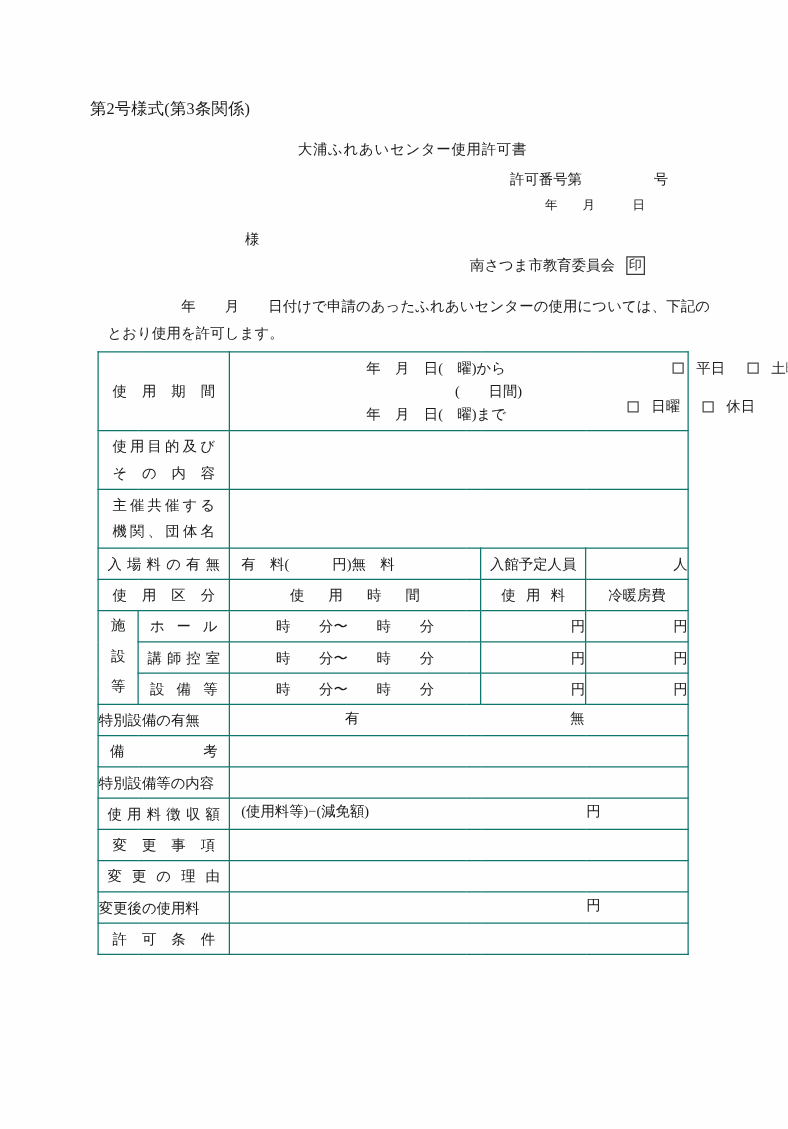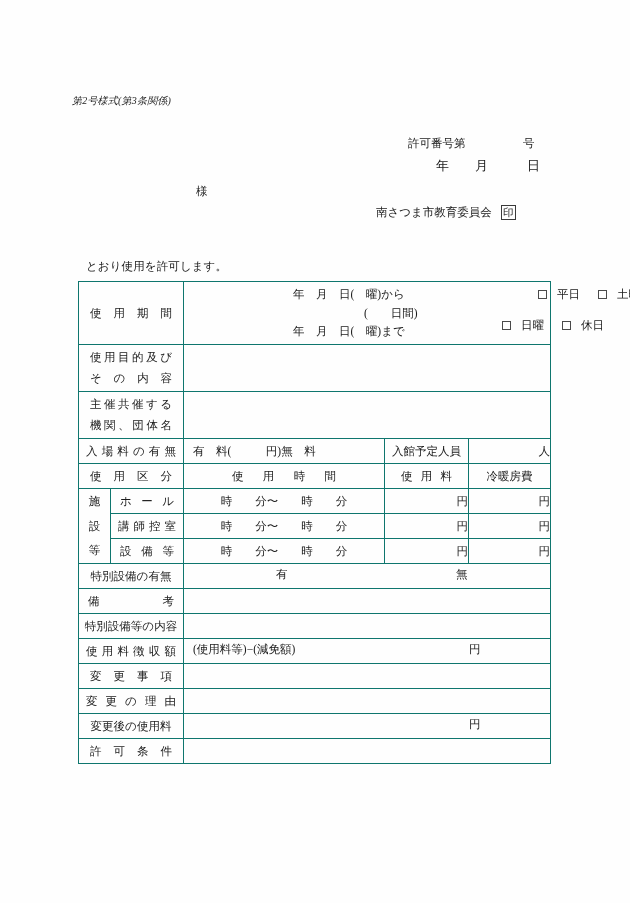--- a/index.html
+++ b/index.html
@@ -19,25 +19,24 @@
   .page {
     position: absolute;
     inset: 0;
     background: #fefefe;
   }
 
   
   .form-no {
     position: absolute;
     left: 72px;
-    top: 94px;
-    font-size: 10px;
+    top: 78px;
+    font-size: 13px;
     letter-spacing: 0.2px;
     white-space: nowrap;
-    font-style: italic;
   }
   .doc-title {
     position: absolute;
     left: 0;
     right: 0;
     top: 112px;
     text-align: center;
     font-size: 11.5px;
     letter-spacing: 0.6px;
     padding-left: 30px;
@@ -46,21 +45,21 @@
     position: absolute;
     left: 408px;
     top: 136px;
     font-size: 11.5px;
     white-space: pre;
   }
   .issue-date {
     position: absolute;
     left: 436px;
     top: 157px;
-    font-size: 13px;
+    font-size: 10px;
     white-space: pre;
   }
   .addressee {
     position: absolute;
     left: 196px;
     top: 184px;
     font-size: 11.5px;
   }
   .issuer {
     position: absolute;
@@ -108,21 +107,20 @@
     table-layout: fixed;
     font-size: 11.5px;
   }
   table.form td {
     border: 1px solid #0f766e;
     padding: 0;
     vertical-align: middle;
     height: 24px;
   }
   .lbl {
-    text-align: center;
     white-space: nowrap;
     padding: 0 5px;
     margin-left: 21px;
   }
   
   .lbl-sp {
     display: flex;
     justify-content: space-between;
     padding: 0 11px;
     white-space: nowrap;
@@ -211,27 +209,29 @@
     height: 24px;
   }
   .yen-only .yen { position: absolute; left: 285px; top: 3px; }
 </style>
 </head>
 <body>
 
 <div class="page">
 
   <div class="form-no">第2号様式(第3条関係)</div>
+  <div class="doc-title">大浦ふれあいセンター使用許可書</div>
   <div class="permit-no">許可番号第　　　　　号</div>
   <div class="issue-date">年　　月　　　日</div>
   <div class="addressee">様</div>
   <div class="issuer">
     <span>南さつま市教育委員会</span>
     <span class="seal-box">印</span>
   </div>
+  <div class="body-line-1">年　　月　　日付けで申請のあったふれあいセンターの使用については、下記の</div>
   <div class="body-line-2">とおり使用を許可します。</div>
 
   <table class="form">
     <colgroup>
       <col style="width:32px">
       <col style="width:73px">
       <col style="width:189px">
       <col style="width:12px">
       <col style="width:84px">
       <col style="width:82px">

